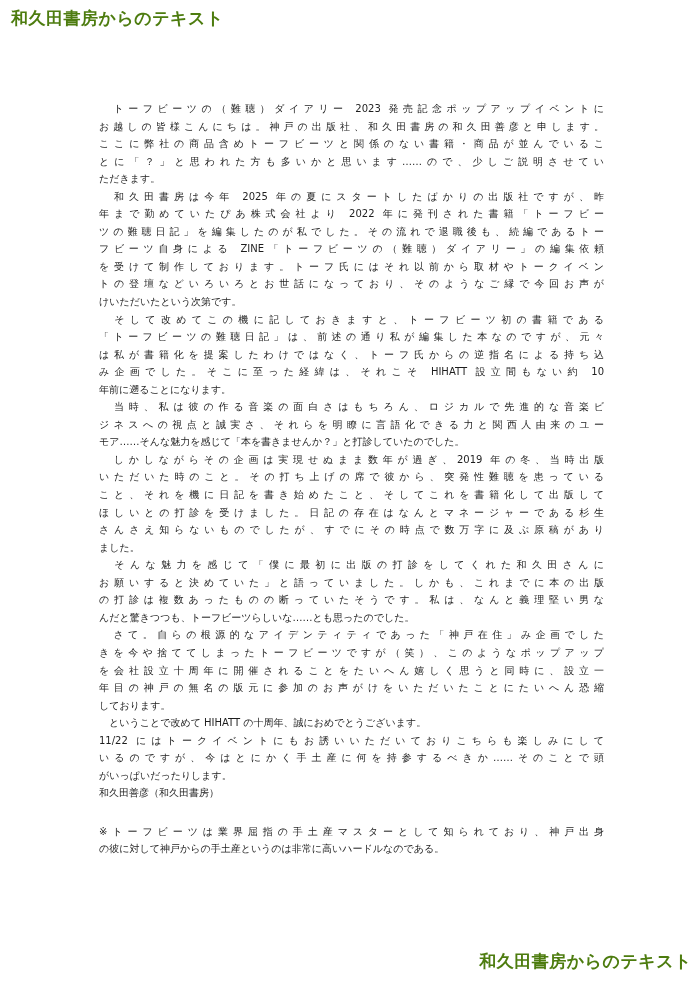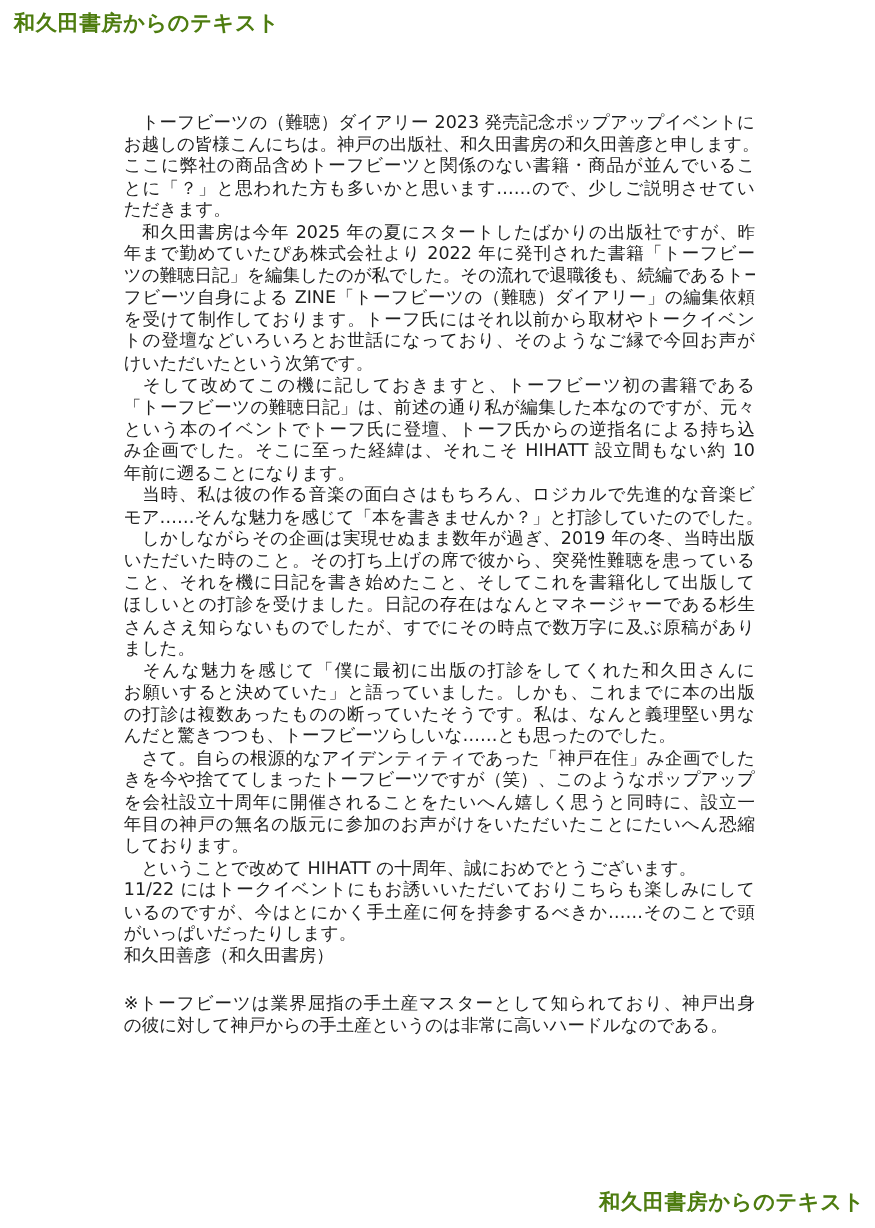--- a/index.html
+++ b/index.html
@@ -17,22 +17,22 @@
     font-weight: 700;
     font-size: 17px;
     color: #4d7c0f;
     letter-spacing: 0.5px;
     white-space: nowrap;
   }
   .corner-title.top { left: 11px; top: 7px; }
   .corner-title.bottom { right: 8px; top: 950px; }
   .letter {
     position: absolute;
-    left: 99px; top: 90px; width: 505px;
-    font-size: 14px;
+    left: 99px; top: 100px; width: 505px;
+    font-size: 10px;
     line-height: 17.56px;
     color: #1e1e1e;
   }
   .line {
     height: 17.56px;
     text-align: justify;
     text-align-last: justify;
     white-space: pre;
     overflow: hidden;
   }
@@ -59,24 +59,25 @@
   <div class="line pe">ただきます。</div>
   <div class="line">　和久田書房は今年 2025 年の夏にスタートしたばかりの出版社ですが、昨</div>
   <div class="line">年まで勤めていたぴあ株式会社より 2022 年に発刊された書籍「トーフビー</div>
   <div class="line">ツの難聴日記」を編集したのが私でした。その流れで退職後も、続編であるトー</div>
   <div class="line">フビーツ自身による ZINE「トーフビーツの（難聴）ダイアリー」の編集依頼</div>
   <div class="line">を受けて制作しております。トーフ氏にはそれ以前から取材やトークイベン</div>
   <div class="line">トの登壇などいろいろとお世話になっており、そのようなご縁で今回お声が</div>
   <div class="line pe">けいただいたという次第です。</div>
   <div class="line">　そして改めてこの機に記しておきますと、トーフビーツ初の書籍である</div>
   <div class="line">「トーフビーツの難聴日記」は、前述の通り私が編集した本なのですが、元々</div>
-  <div class="line">という本のイベントでトーフ氏に登壇、トーフ氏からの逆指名による持ち込</div>
+  <div class="line">は私が書籍化を提案したわけではなく、トーフ氏からの逆指名による持ち込</div>
   <div class="line">み企画でした。そこに至った経緯は、それこそ HIHATT 設立間もない約 10</div>
   <div class="line pe">年前に遡ることになります。</div>
   <div class="line">　当時、私は彼の作る音楽の面白さはもちろん、ロジカルで先進的な音楽ビ</div>
+  <div class="line">ジネスへの視点と誠実さ、それらを明瞭に言語化できる力と関西人由来のユー</div>
   <div class="line pe">モア……そんな魅力を感じて「本を書きませんか？」と打診していたのでした。</div>
   <div class="line">　しかしながらその企画は実現せぬまま数年が過ぎ、2019 年の冬、当時出版</div>
   <div class="line">いただいた時のこと。その打ち上げの席で彼から、突発性難聴を患っている</div>
   <div class="line">こと、それを機に日記を書き始めたこと、そしてこれを書籍化して出版して</div>
   <div class="line">ほしいとの打診を受けました。日記の存在はなんとマネージャーである杉生</div>
   <div class="line">さんさえ知らないものでしたが、すでにその時点で数万字に及ぶ原稿があり</div>
   <div class="line pe">ました。</div>
   <div class="line">　そんな魅力を感じて「僕に最初に出版の打診をしてくれた和久田さんに</div>
   <div class="line">お願いすると決めていた」と語っていました。しかも、これまでに本の出版</div>
   <div class="line">の打診は複数あったものの断っていたそうです。私は、なんと義理堅い男な</div>

